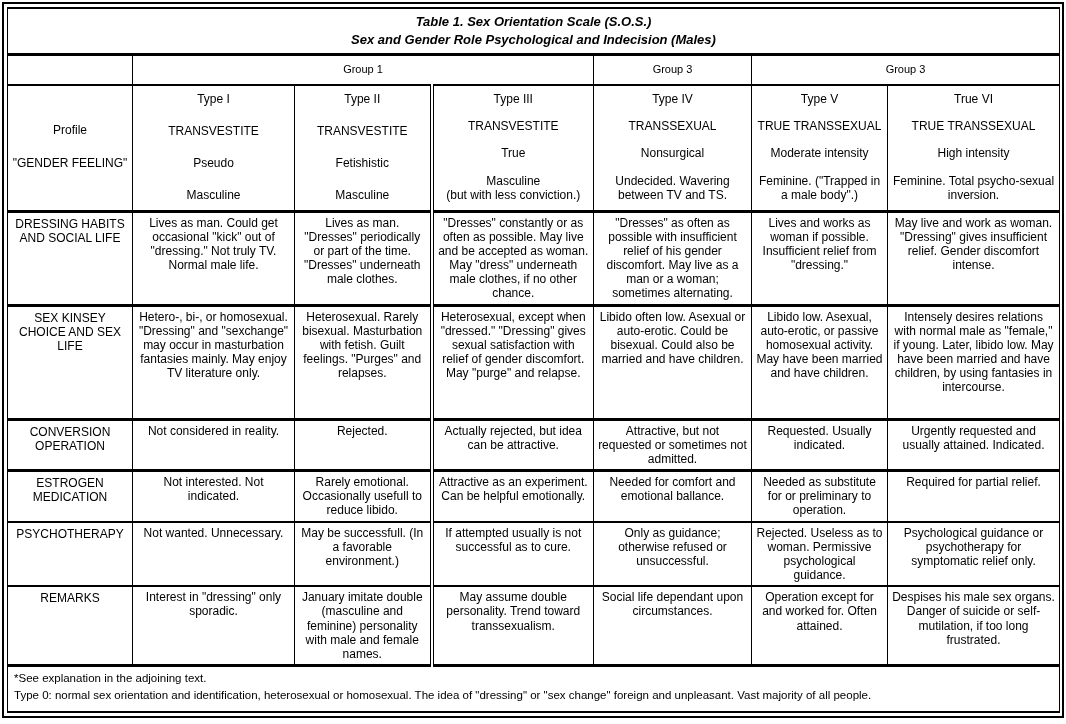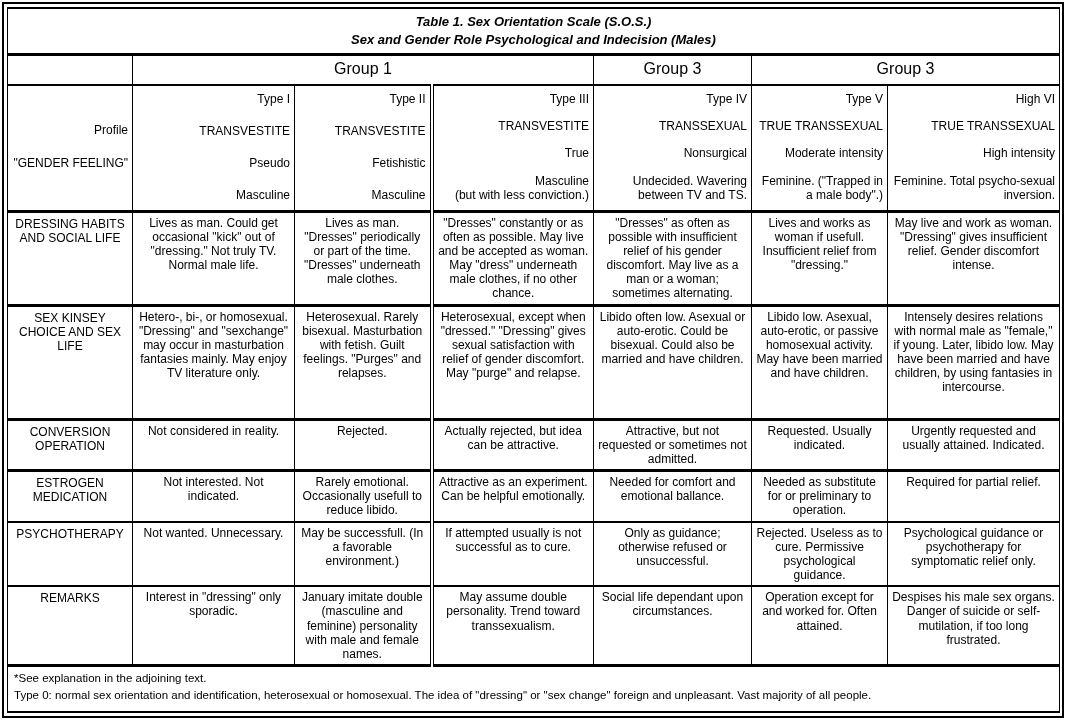--- a/index.html
+++ b/index.html
@@ -15,22 +15,22 @@
     border: 2px solid #000;
     border-left-width: 1px; border-right-width: 1px;
     vertical-align: top; text-align: center;
     padding: 3px 4px; font-size: 12px; line-height: 1.18;
     overflow: hidden;
   }
   td.dbl { border-left: 4px double #000; }
   tr.hb > td { border-bottom-width: 3px; }
   td.title-cell { border-bottom-width: 3px; padding: 4px 2px 3px 2px; }
   .title-line { font-weight: bold; font-style: italic; font-size: 13px; line-height: 1.35; text-align: center; }
-  tr.group-row td { vertical-align: middle; height: 22px; font-size: 16px; }
-  .stack4 { display: flex; flex-direction: column; justify-content: space-between; height: 110px; padding-top: 3px; text-align: right; }
+  tr.group-row td { vertical-align: middle; height: 22px; font-size: 11px; }
+  .stack4 { display: flex; flex-direction: column; justify-content: space-between; height: 110px; padding-top: 3px; }
   .stack4 > div { flex: 0 0 auto; }
   .spacer { height: 13px; }
   .pre { white-space: pre-line; }
   tr.kinsey td { vertical-align: middle; height: 16px; }
   td.rowlabel { padding-top: 4px; }
   td.footer-cell {
     text-align: left; vertical-align: top; font-size: 11.5px; line-height: 1.5;
     padding: 3px 6px; border-top-width: 3px; height: 38px;
   }
 </style>
@@ -109,35 +109,35 @@
     <td>
       <div class="stack4">
         <div>Type V</div>
         <div>TRUE TRANSSEXUAL</div>
         <div>Moderate intensity</div>
         <div class="pre">Feminine. ("Trapped in a male body".)</div>
       </div>
     </td>
     <td>
       <div class="stack4">
-        <div>High VI</div>
+        <div>True VI</div>
         <div>TRUE TRANSSEXUAL</div>
         <div>High intensity</div>
         <div class="pre">Feminine. Total psycho-sexual inversion.</div>
       </div>
     </td>
   </tr>
 
   <tr class="hb" style="height:94px">
     <td class="rowlabel">DRESSING HABITS AND SOCIAL LIFE</td>
     <td>Lives as man. Could get occasional "kick" out of "dressing." Not truly TV. Normal male life.</td>
     <td>Lives as man. "Dresses" periodically or part of the time. "Dresses" underneath male clothes.</td>
     <td class="dbl">"Dresses" constantly or as often as possible. May live and be accepted as woman. May "dress" underneath male clothes, if no other chance.</td>
     <td>"Dresses" as often as possible with insufficient relief of his gender discomfort. May live as a man or a woman; sometimes alternating.</td>
-    <td>Lives and works as woman if usefull. Insufficient relief from "dressing."</td>
+    <td>Lives and works as woman if possible. Insufficient relief from "dressing."</td>
     <td>May live and work as woman. "Dressing" gives insufficient relief. Gender discomfort intense.</td>
   </tr>
 
   <tr class="hb" style="height:114px">
     <td class="rowlabel">SEX KINSEY CHOICE AND SEX LIFE</td>
     <td>Hetero-, bi-, or homosexual. "Dressing" and "sexchange" may occur in masturbation fantasies mainly. May enjoy TV literature only.</td>
     <td>Heterosexual. Rarely bisexual. Masturbation with fetish. Guilt feelings. "Purges" and relapses.</td>
     <td class="dbl">Heterosexual, except when "dressed." "Dressing" gives sexual satisfaction with relief of gender discomfort. May "purge" and relapse.</td>
     <td>Libido often low. Asexual or auto-erotic. Could be bisexual. Could also be married and have children.</td>
     <td>Libido low. Asexual, auto-erotic, or passive homosexual activity. May have been married and have children.</td>
@@ -164,21 +164,21 @@
     <td>Needed as substitute for or preliminary to operation.</td>
     <td>Required for partial relief.</td>
   </tr>
 
   <tr style="height:52px">
     <td class="rowlabel">PSYCHOTHERAPY</td>
     <td>Not wanted. Unnecessary.</td>
     <td>May be successfull. (In a favorable environment.)</td>
     <td class="dbl">If attempted usually is not successful as to cure.</td>
     <td>Only as guidance; otherwise refused or unsuccessful.</td>
-    <td>Rejected. Useless as to cure. Permissive psychological guidance.</td>
+    <td>Rejected. Useless as to woman. Permissive psychological guidance.</td>
     <td>Psychological guidance or psychotherapy for symptomatic relief only.</td>
   </tr>
 
   <tr class="hb" style="height:72px">
     <td class="rowlabel">REMARKS</td>
     <td>Interest in "dressing" only sporadic.</td>
     <td>January imitate double (masculine and feminine) personality with male and female names.</td>
     <td class="dbl">May assume double personality. Trend toward transsexualism.</td>
     <td>Social life dependant upon circumstances.</td>
     <td>Operation except for and worked for. Often attained.</td>

